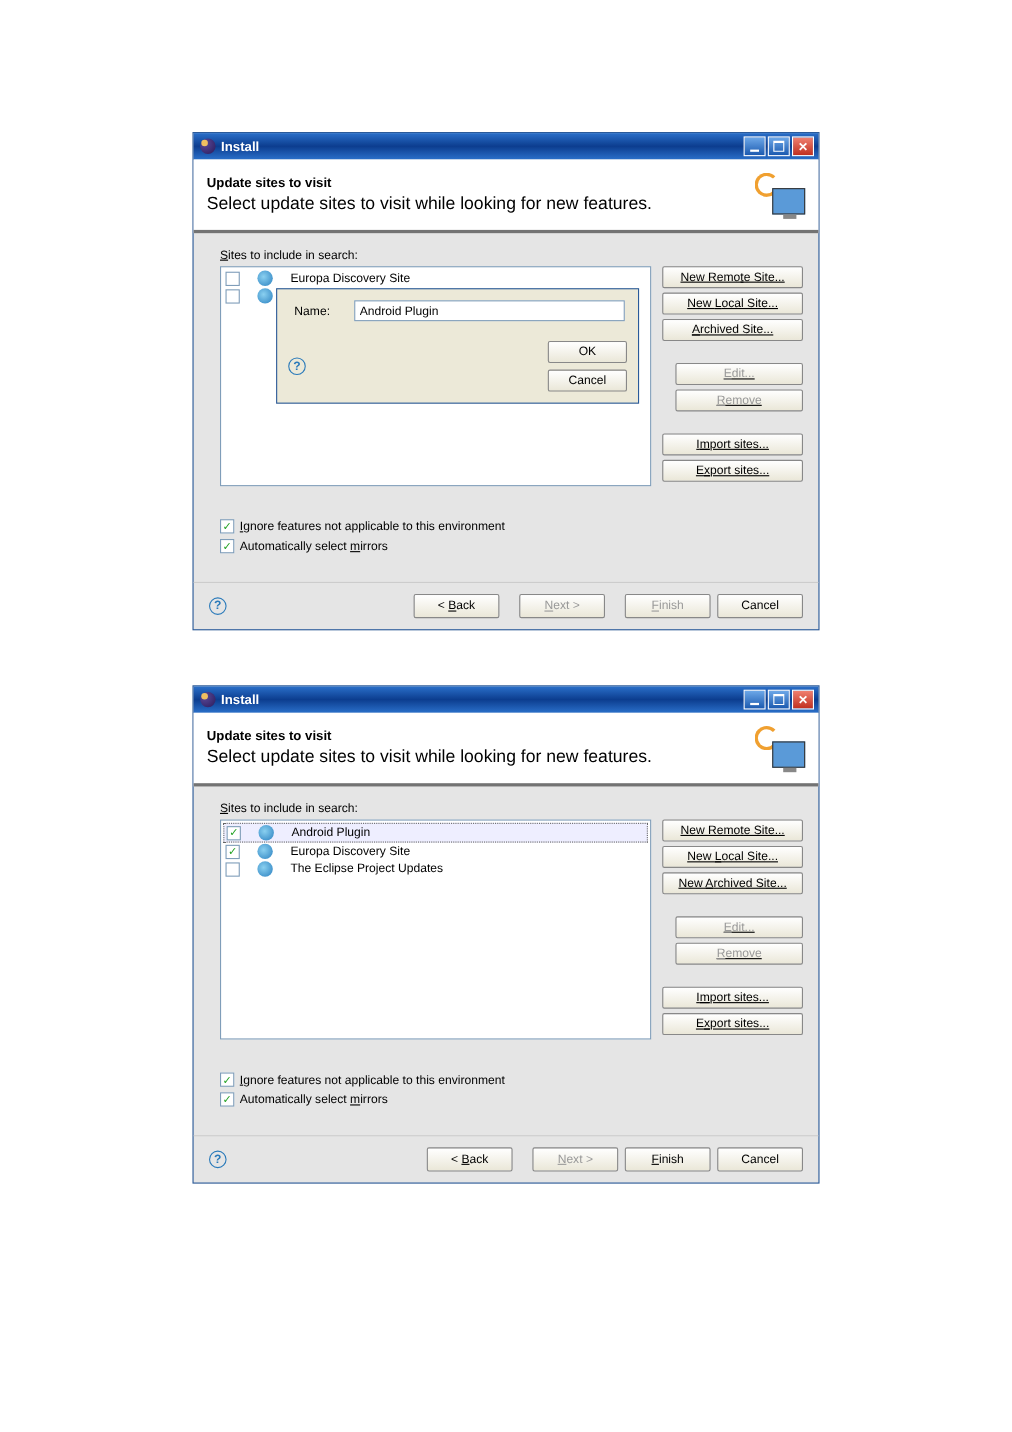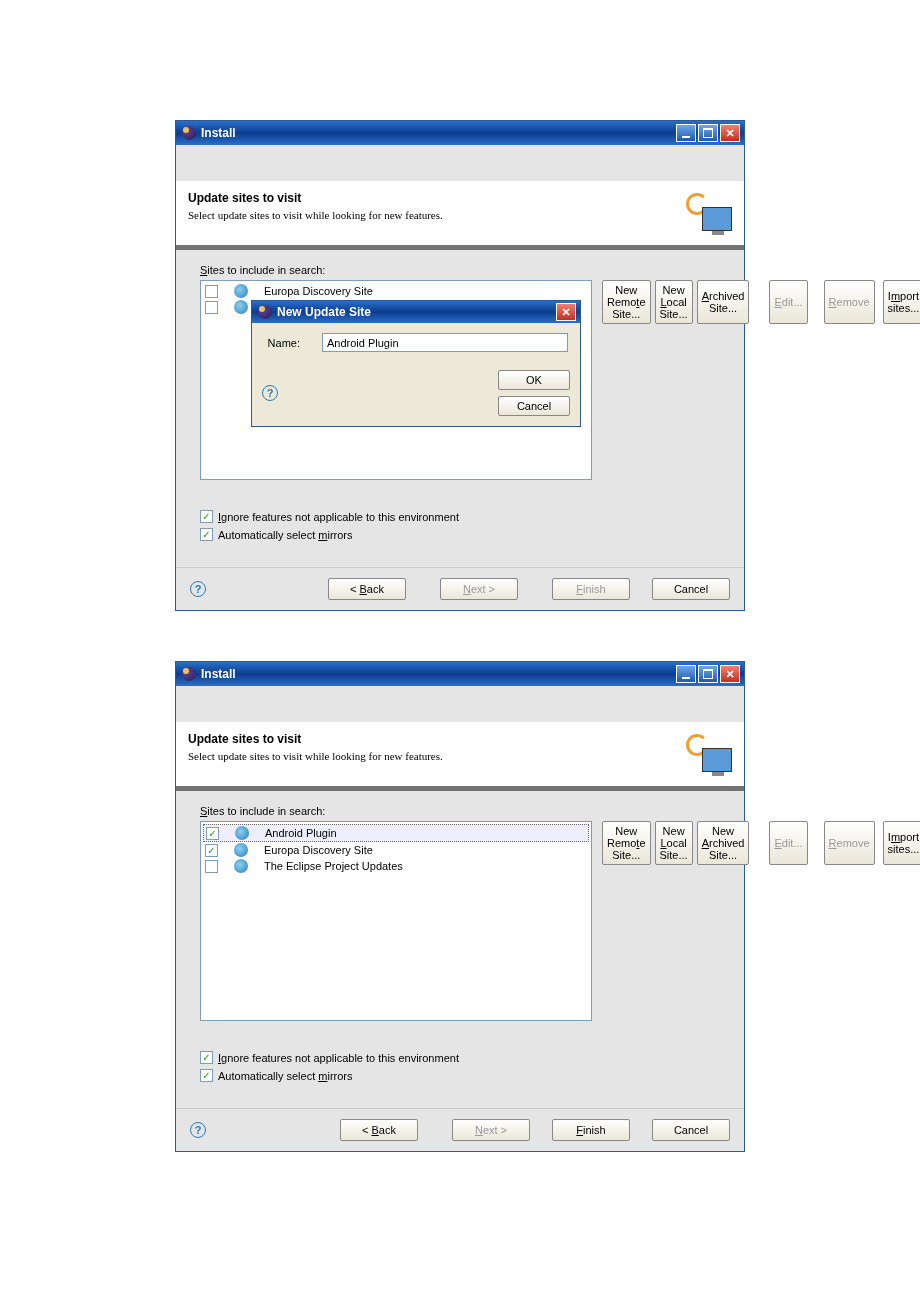--- a/index.html
+++ b/index.html
@@ -50,26 +50,25 @@
     .win-btn.close { background: linear-gradient(to bottom, #f08070, #c03020); }
     .win-btn.minimize::before { content: ''; width: 8px; height: 2px; background: #fff; margin-top: 7px; }
     .win-btn.maximize::before { content: ''; width: 8px; height: 7px; border: 1px solid #fff; border-top: 2px solid #fff; }
     .win-btn.close::before { content: '✕'; font-size: 11px; }
 
     .header-area {
       background: #fff;
       padding: 10px 12px 14px 12px;
       display: flex;
       justify-content: space-between;
-      align-items: flex-start;
-      border-bottom: 5px solid #737373;
-      margin-top: 36px;
+      align-items: flex-end;
+      border-bottom: 3px solid #737373;
     }
     .header-text h2 { font-size: 12px; font-weight: bold; margin-bottom: 4px; }
-    .header-text p { font-size: 11px; font-family: Liberation Serif, serif; }
+    .header-text p { font-size: 16px; }
     .header-icon {
       width: 48px; height: 40px; position: relative;
     }
     .monitor {
       width: 30px; height: 24px; background: #5a9ad8; border: 1px solid #333;
       position: absolute; right: 0; bottom: 0;
     }
     .monitor::after {
       content: ''; position: absolute; width: 12px; height: 4px;
       background: #888; bottom: -5px; left: 9px;
@@ -110,22 +109,23 @@
       display: flex; align-items: center; justify-content: center;
       font-size: 10px; color: #21a121;
     }
     .site-icon {
       width: 14px; height: 14px;
       background: radial-gradient(circle at 40% 40%, #8ad0f0, #2a80c0);
       border-radius: 50%;
       position: relative;
     }
     .side-buttons {
-      display: flex; flex-direction: row; gap: 4px;
+      display: flex; flex-direction: column; gap: 4px;
       width: 128px;
+      text-decoration: underline;
     }
     .side-buttons .spacer { height: 12px; }
     .btn {
       background: linear-gradient(to bottom, #fff, #eae7d8);
       border: 1px solid #888;
       border-radius: 2px;
       padding: 3px 4px;
       font-size: 11px;
       text-align: center;
       cursor: pointer;
@@ -150,21 +150,21 @@
       justify-content: space-between;
       align-items: center;
     }
     .help-icon {
       width: 16px; height: 16px; border-radius: 50%;
       border: 1px solid #2a7aba;
       display: flex; align-items: center; justify-content: center;
       color: #2a7aba; font-weight: bold; font-size: 11px;
       cursor: pointer;
     }
-    .footer-buttons { display: flex; gap: 22px; }
+    .footer-buttons { display: flex; gap: 6px; }
     .footer-buttons .btn { width: 78px; padding: 4px; }
 
     
     .modal {
       position: absolute;
       top: 50px; left: 75px;
       width: 330px;
       background: #ece9d8;
       border: 1px solid #2a5a9a;
       z-index: 10;
@@ -246,29 +246,20 @@
         <span class="chk">✓</span>
         <span><span class="underline">I</span><span>gnore features not applicable to this environment</span></span>
       </div>
       <div class="check-row">
         <span class="chk">✓</span>
         <span><span>Automatically select </span><span class="underline">m</span><span>irrors</span></span>
       </div>
     </div>
 
     <div class="modal">
-      <div class="titlebar">
-        <div class="titlebar-left">
-          <span class="eclipse-icon"></span>
-          <span class="title-text">New Update Site</span>
-        </div>
-        <div class="win-controls">
-          <span class="win-btn close"></span>
-        </div>
-      </div>
       <div class="modal-body">
         <div class="form-row">
           <label>Name:</label>
           <input type="text" value="Android Plugin" style="">
         </div>
       </div>
       <div class="modal-footer">
         <span class="help-icon">?</span>
         <div class="modal-footer-btns">
           <button class="btn">OK</button>

